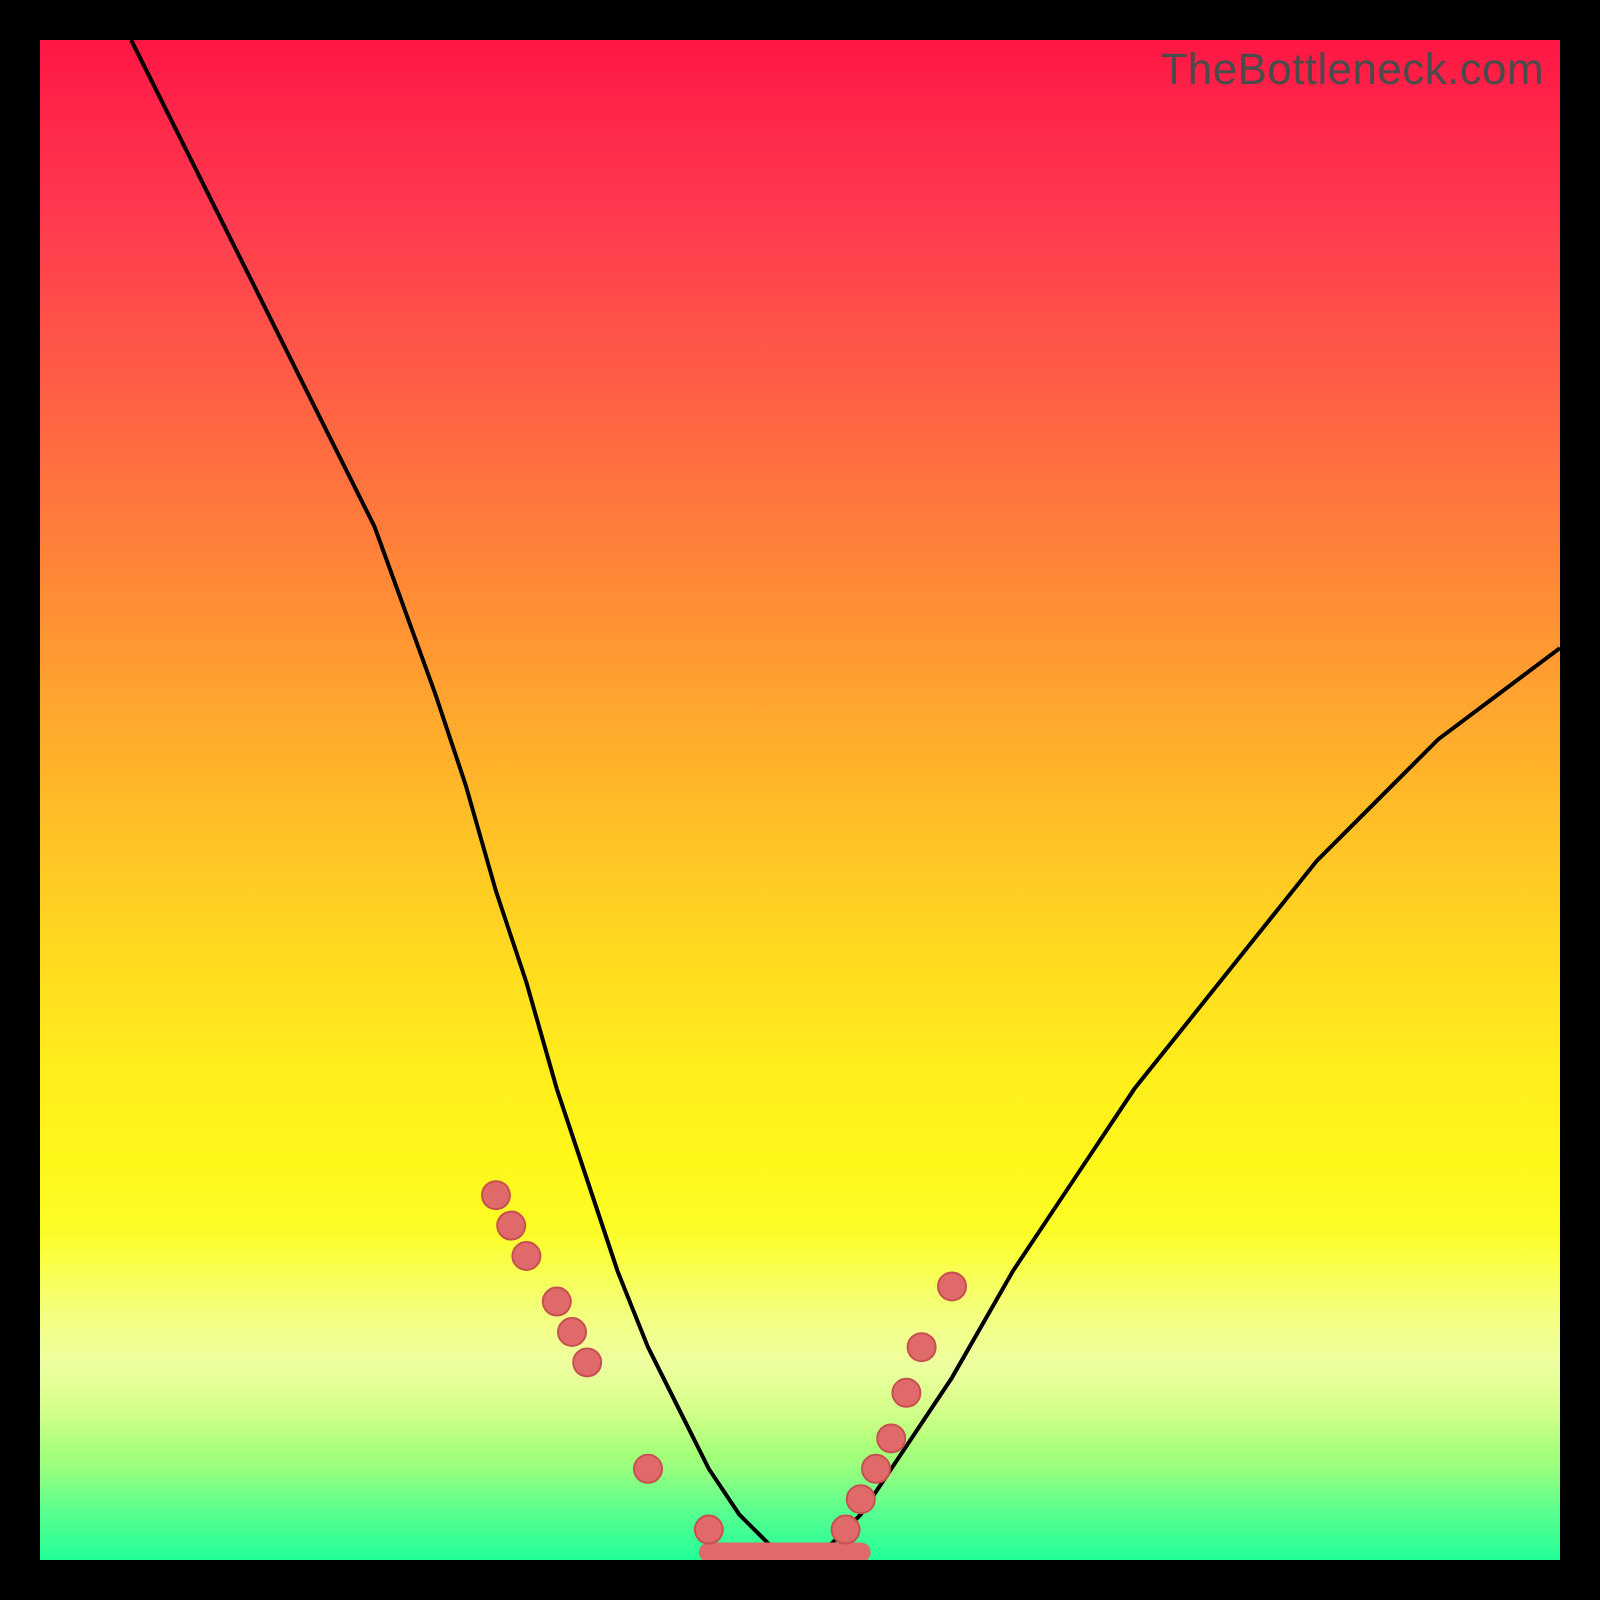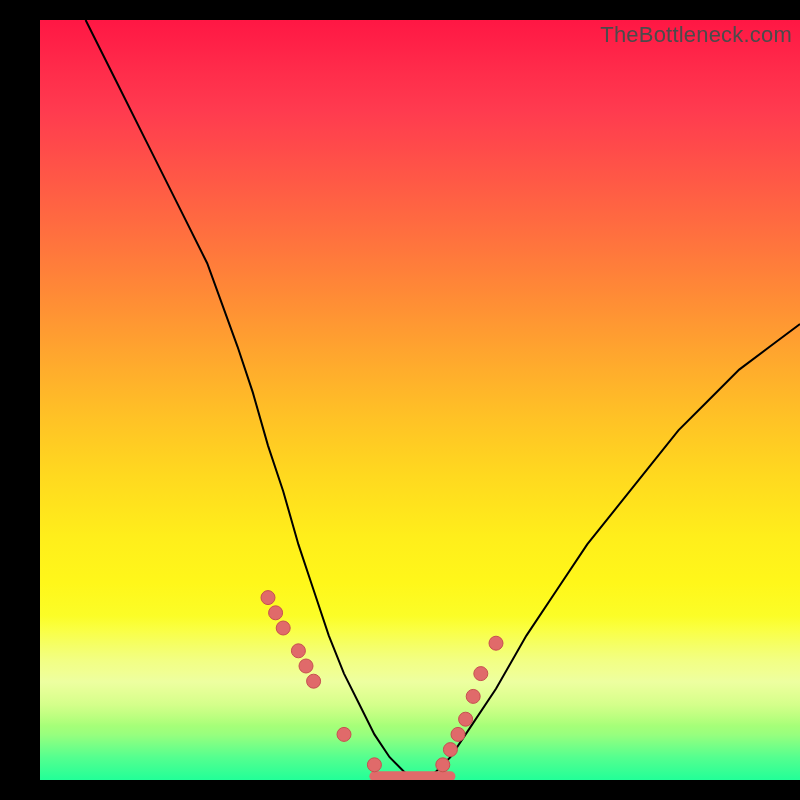--- a/index.html
+++ b/index.html
@@ -34,21 +34,20 @@
       #ffd91f 60%,
       #ffee1b 68%,
       #fff71a 74%,
       #faff2c 80%,
       #e6ff4a 86%,
       #c9ff6a 90%,
       #98ff7e 94%,
       #55ff8f 97%,
       #22ff98 100%
     );
-    margin-left: 20px;
   }
   
   .haze {
     position: absolute;
     left: 0;
     right: 0;
     bottom: 54px;
     height: 110px;
     background: linear-gradient(to bottom,
       rgba(255,255,255,0) 0%,

